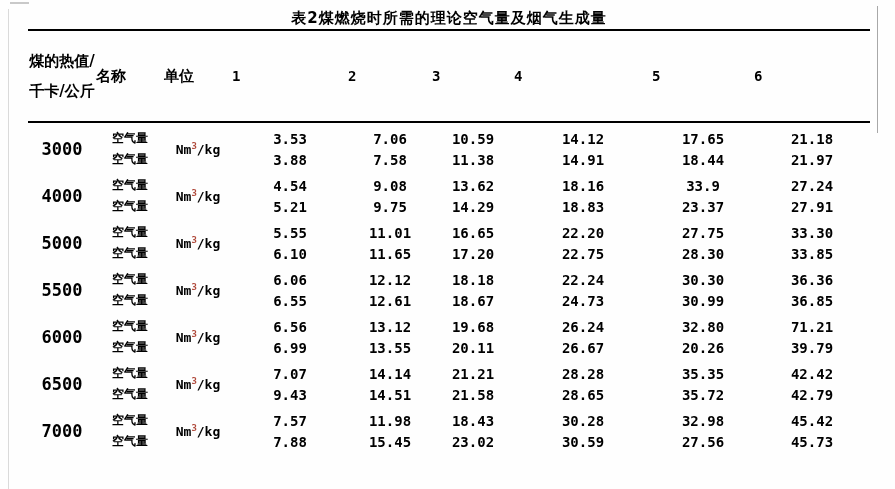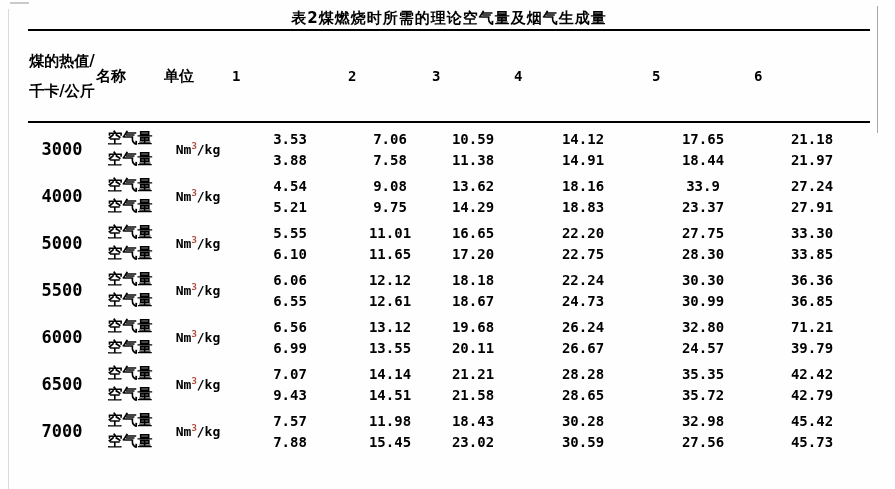--- a/index.html
+++ b/index.html
@@ -32,21 +32,21 @@
   thead th.h-num{font-family:"DejaVu Sans Mono",monospace;font-size:14px;}
 
   tbody td{
     height:21px;padding:0;text-align:center;vertical-align:middle;
     font-size:14px;font-weight:bold;
     font-family:"DejaVu Sans Mono",monospace;
     white-space:nowrap;
   }
   tr.gfirst td{padding-top:5px;}
   td.heat{font-size:17px;}
-  td.name{font-family:"DejaVu Sans",sans-serif;font-size:15px;}
+  td.name{font-family:"DejaVu Sans",sans-serif;font-size:12px;}
   td.unit{font-size:13px;}
   td.unit sup{font-size:9px;line-height:0;}
 </style>
 </head>
 <body>
 
 <div class="mark-h-top"></div>
 <div class="edge-v-left"></div>
 <div class="edge-v-right"></div>
 
@@ -172,21 +172,21 @@
           <td class="val">26.24</td>
           <td class="val">32.80</td>
           <td class="val">71.21</td>
         </tr>
         <tr>
           <td class="name">空气量</td>
           <td class="val">6.99</td>
           <td class="val">13.55</td>
           <td class="val">20.11</td>
           <td class="val">26.67</td>
-          <td class="val">24.57</td>
+          <td class="val">20.26</td>
           <td class="val">39.79</td>
         </tr>
         <tr class="gfirst">
           <td class="heat" rowspan="2">6500</td>
           <td class="name">空气量</td>
           <td class="unit" rowspan="2"><span>Nm</span><sup style="color: rgb(176, 74, 60);">3</sup><span>/kg</span></td>
           <td class="val">7.07</td>
           <td class="val">14.14</td>
           <td class="val">21.21</td>
           <td class="val">28.28</td>

